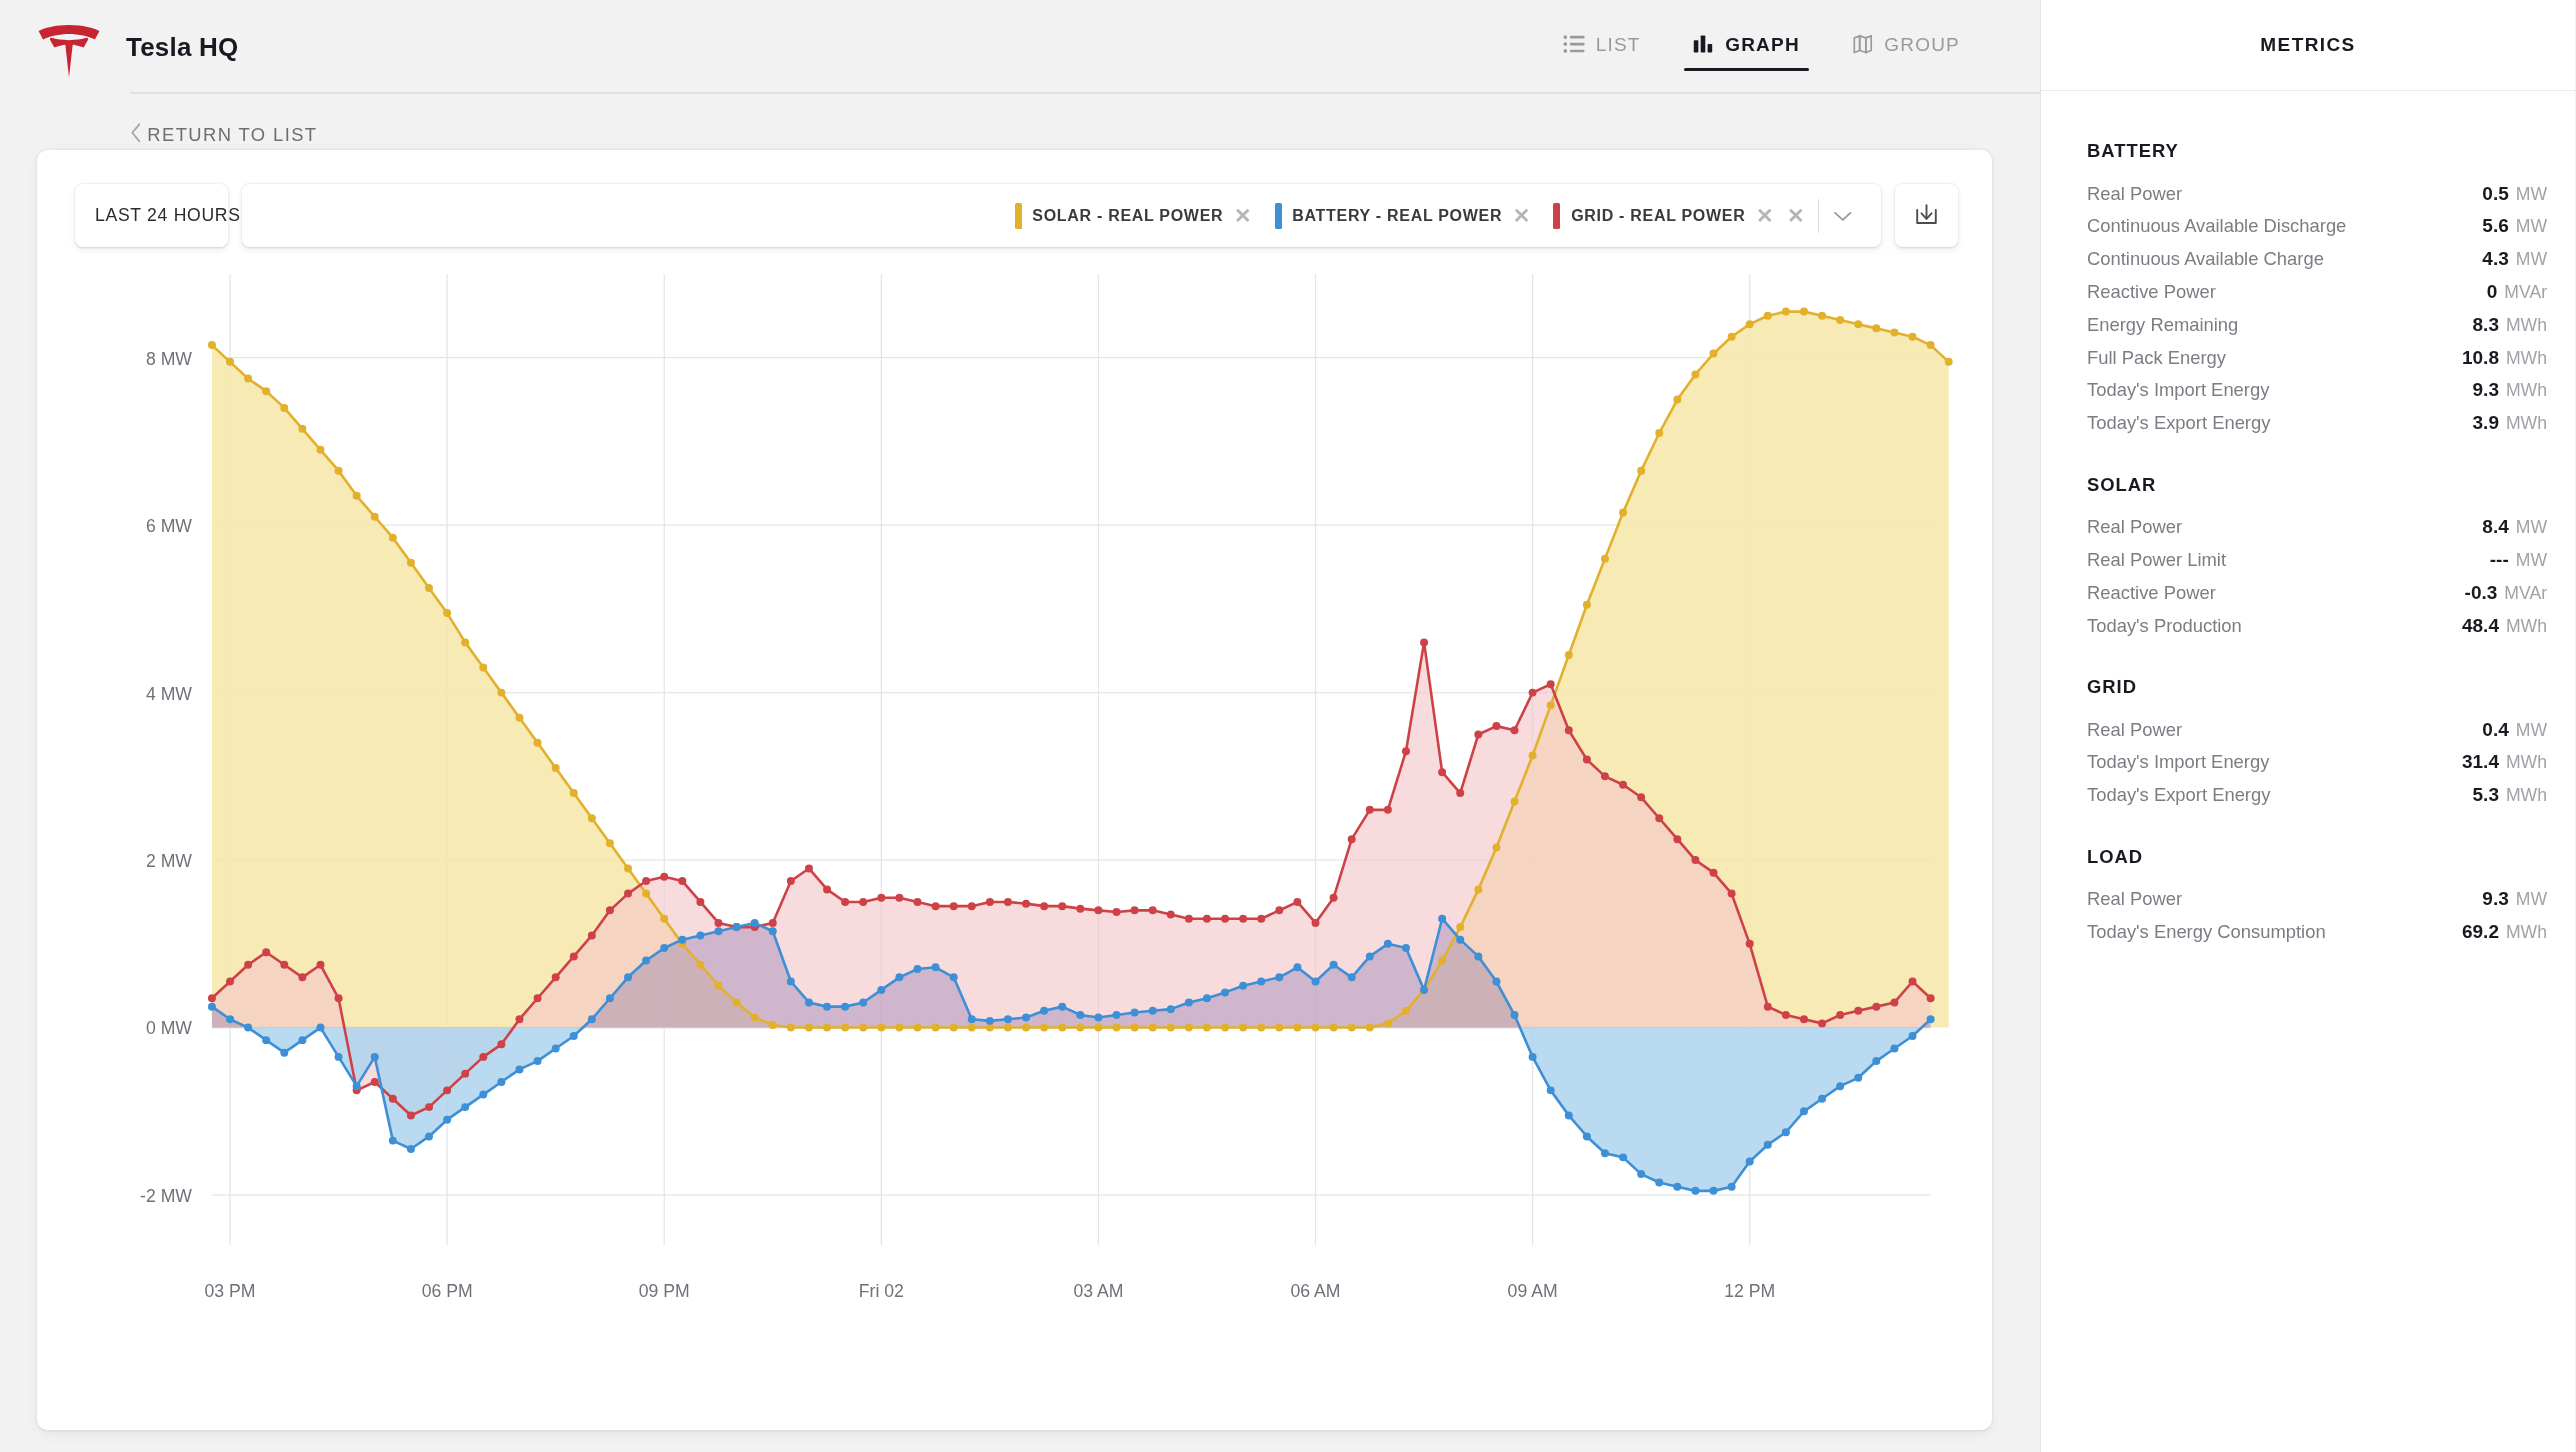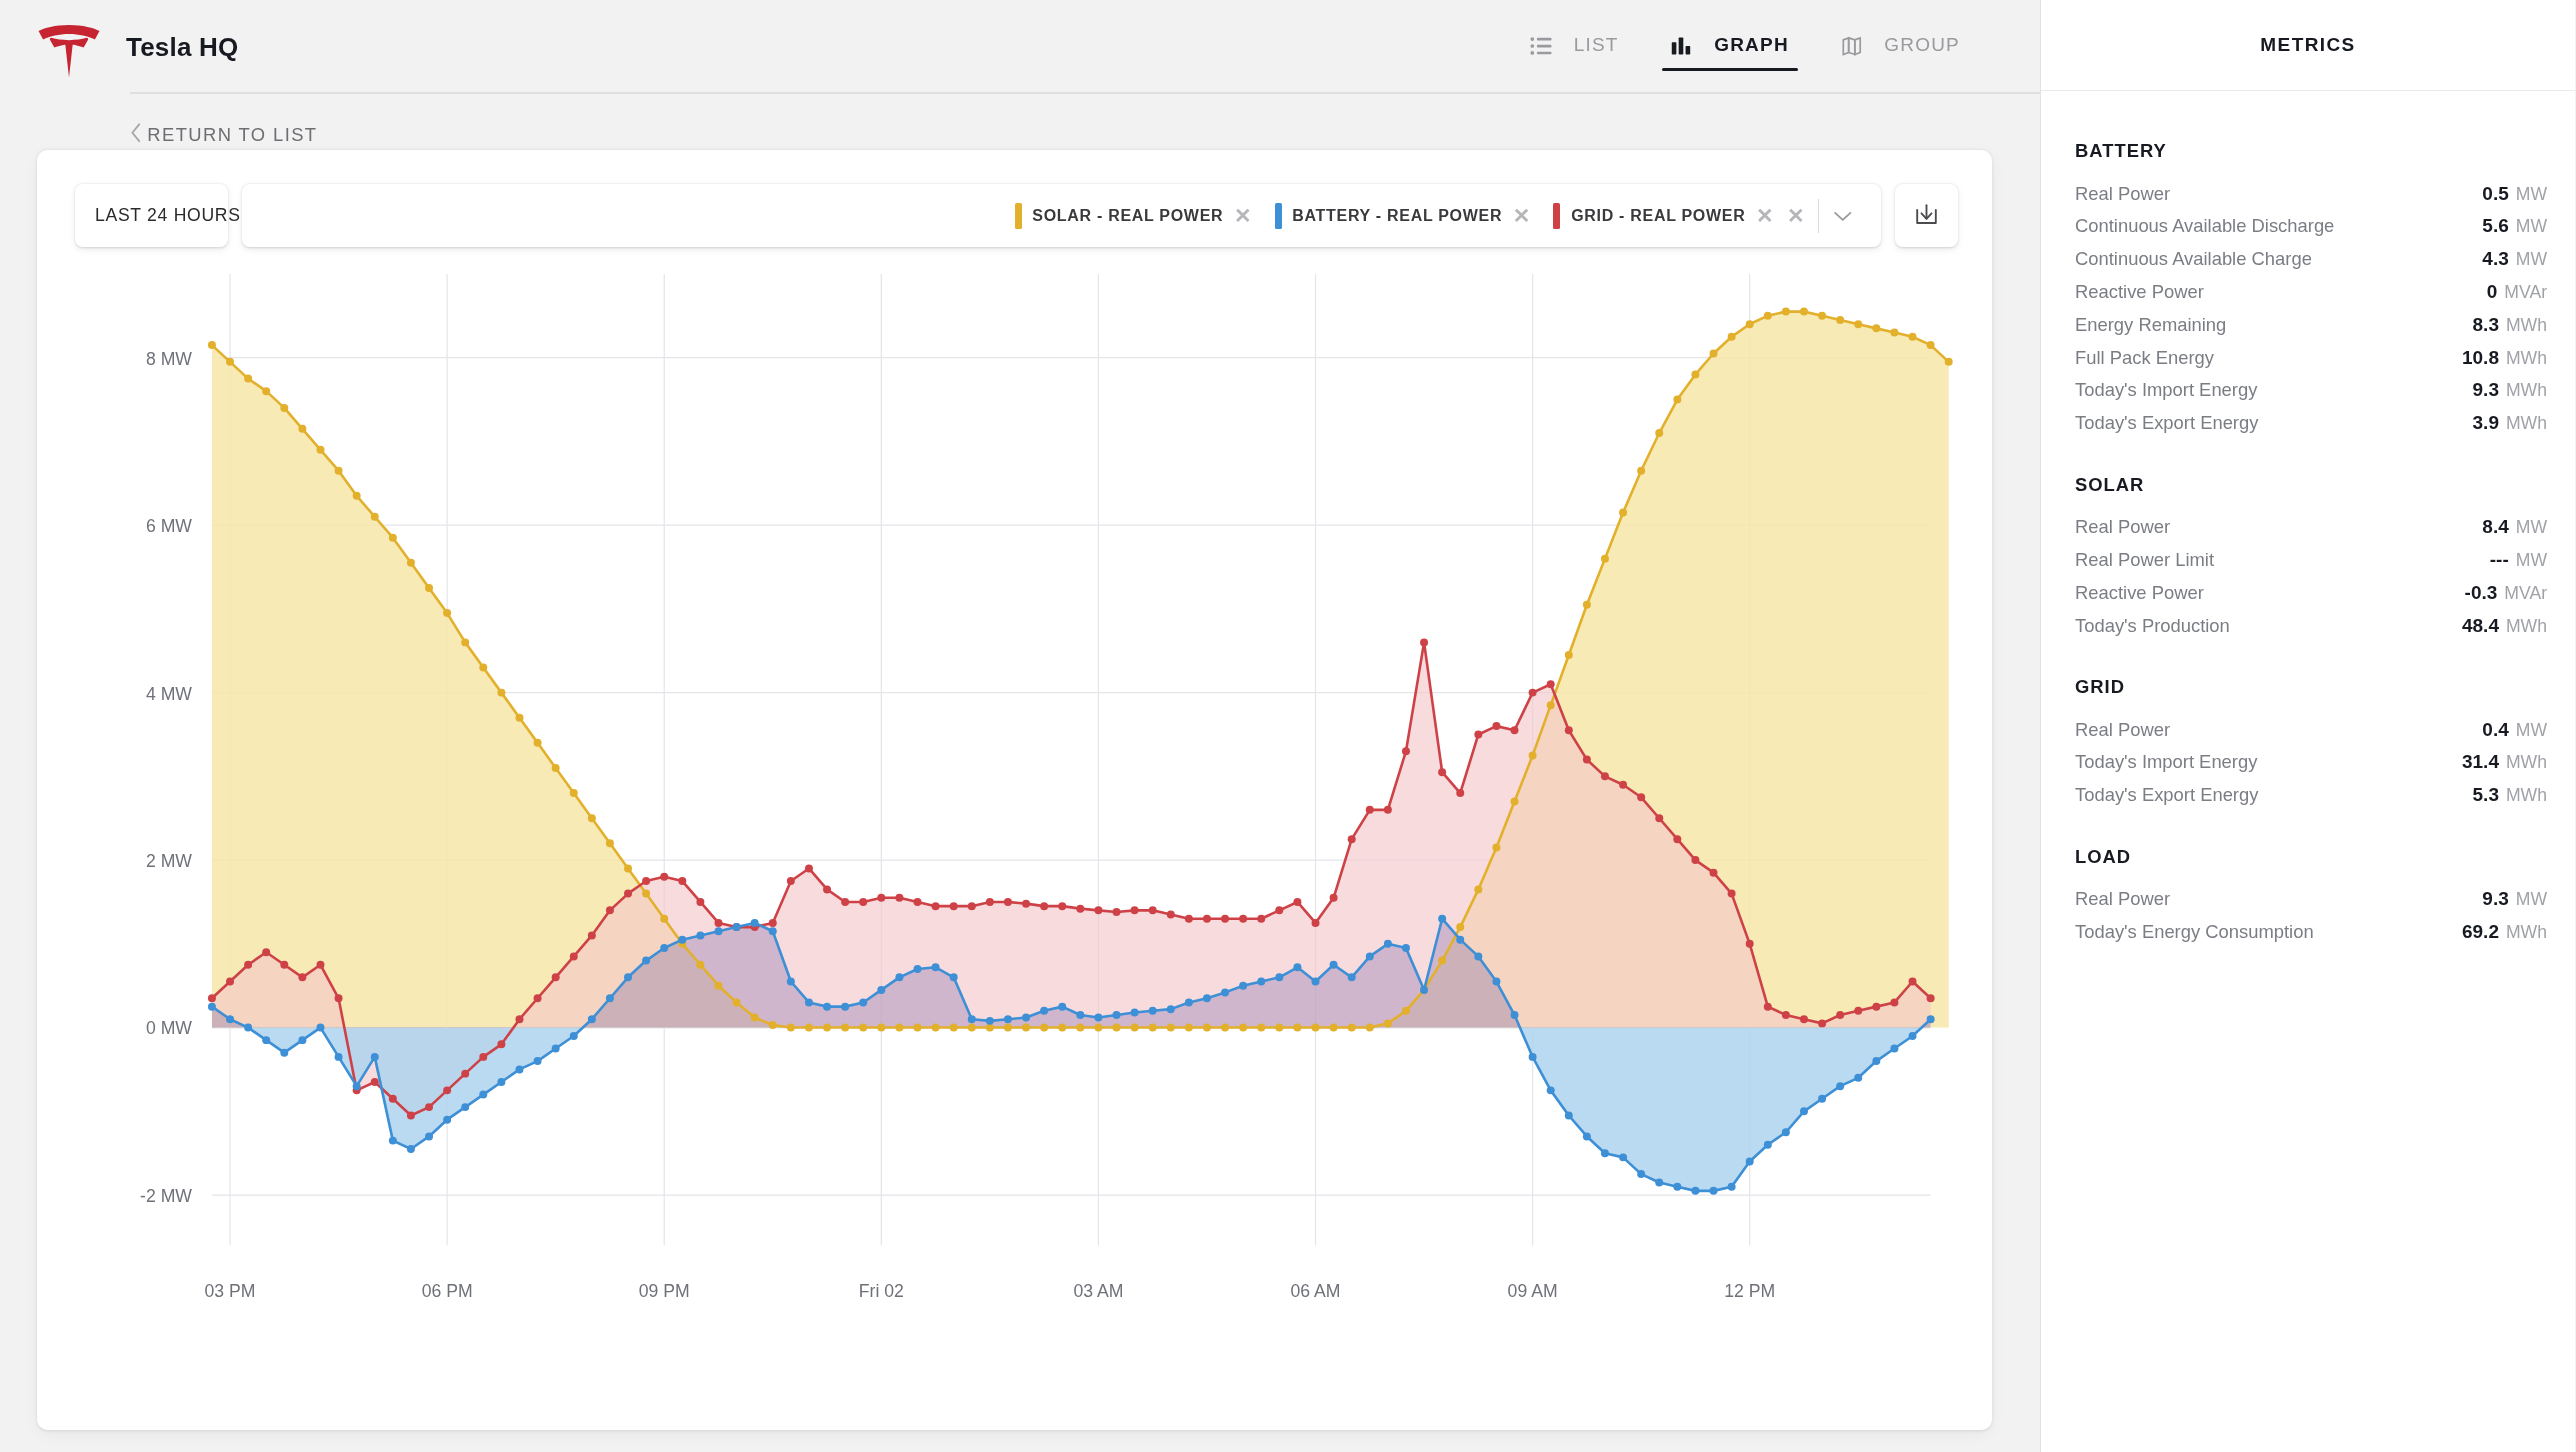--- a/index.html
+++ b/index.html
@@ -23,21 +23,21 @@
     height: 94px; display: flex; align-items: center;
     padding: 0 0 0 28px; position: relative;
   }
   .logo { width: 81px; display:flex; align-items:center; justify-content:center; }
   .site-title {
     font-size: 26px; font-weight: bold; color: #171a20;
     letter-spacing: 0.2px; margin-left: 17px;
   }
   .tabs { position: absolute; right: 54px; top: 21.5px; display: flex; gap: 0; }
   .tab {
-    display: flex; align-items: flex-end; gap: 22px;
+    display: flex; align-items: flex-start; gap: 11px;
     padding: 12.3px 26px 17px 26px;
     font-size: 19px; letter-spacing: 1.2px; font-weight: 500;
     color: #9a9a9e; position: relative; cursor: pointer;
   }
   .tab.active { color: #171a20; font-weight: 700; }
   .tab.active::after {
     content:""; position:absolute; left: 17px; right: 17px; bottom: 1.5px;
     height: 3.8px; background: #171a20; border-radius: 1.5px;
   }
   .tab svg { display:block; }
@@ -101,21 +101,21 @@
   .xtick { text-anchor: middle; }
 
   
   .panel { width: 534px; height: 1453px; background: #fff; position: relative; }
   .panel-head {
     height: 91px; display:flex; align-items:center; justify-content:center;
     border-bottom: 1.5px solid #eaeaea;
   }
   .panel-title { font-size: 19px; font-weight: bold; letter-spacing: 1.4px; color: #171a20; }
   .panel-body { padding: 49px 28px 0 34px; }
-  .group { margin-bottom: 34px; }
+  .group { margin-bottom: 34px; margin-left: 12px; }
   .group-title {
     font-size: 18.4px; font-weight: bold; letter-spacing: 1px;
     color: #171a20; margin-bottom: 15.3px;
   }
   .row {
     display: flex; align-items: baseline; justify-content: space-between;
     padding: 5.4px 0; gap: 10.7px;
   }
   .row-label { font-size: 18.4px; color: #7a7d83; white-space: nowrap; }
   .row-val { display: flex; align-items: baseline; gap: 7px; white-space: nowrap; }

